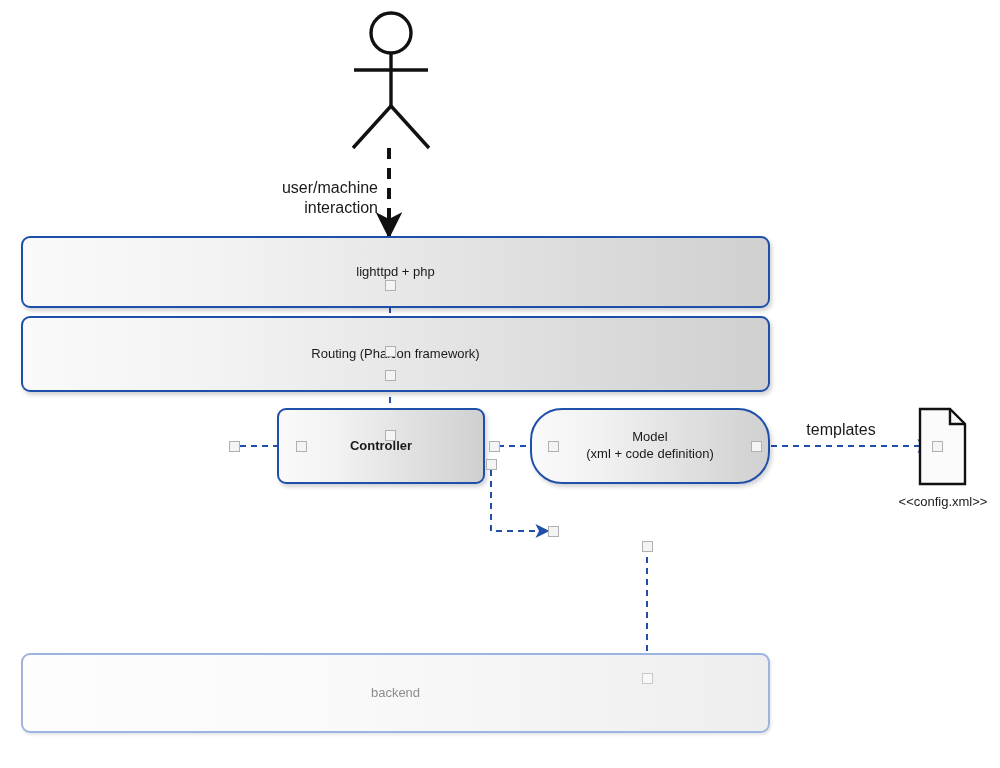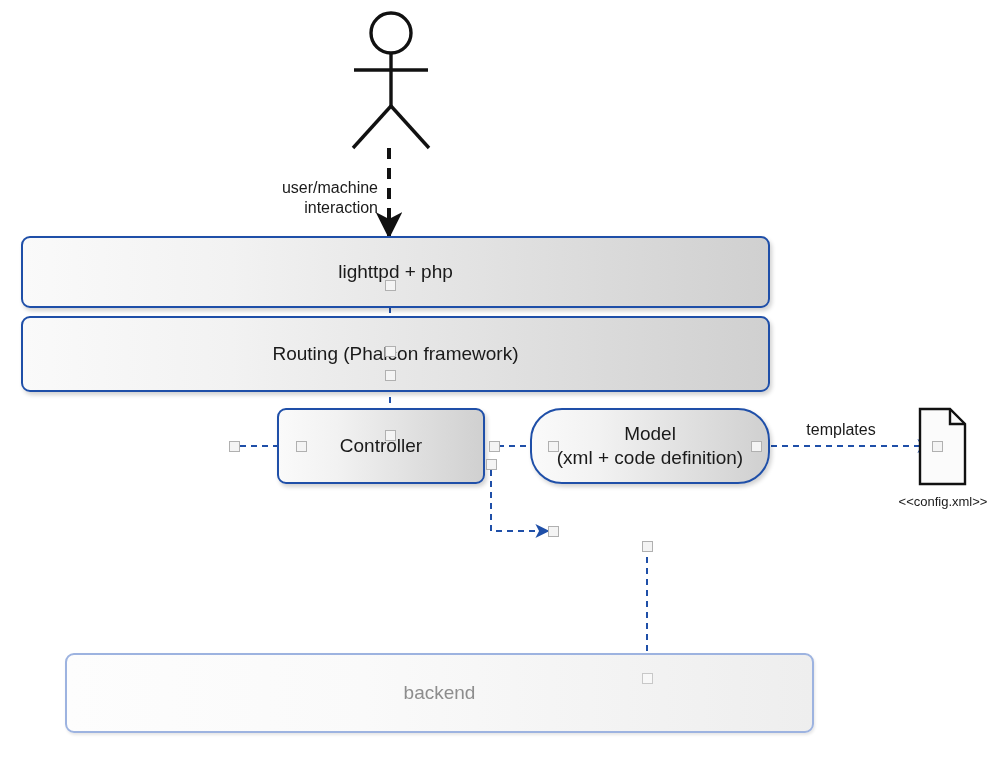--- a/index.html
+++ b/index.html
@@ -35,21 +35,21 @@
     border: 2px solid #1f4fa8;
     border-radius: 9px;
     background: linear-gradient(to right, #fafafa 0%, #f2f2f2 28%, #dedede 70%, #d0d0d0 100%);
     box-shadow: 2px 3px 4px rgba(0,0,0,0.18);
     display: flex;
     align-items: center;
     justify-content: center;
   }
   .node .label {
     text-align: center;
-    font-size: 19px;
+    font-size: 13px;
     line-height: 1.28;
     color: #1a1a1a;
     white-space: pre-line;
     pointer-events: none;
   }
   .node.faded {
     border-color: #9db3e0;
     background: linear-gradient(to right, #fdfdfd 0%, #fafafa 40%, #f2f2f2 80%, #eeeeee 100%);
     box-shadow: 1px 2px 3px rgba(0,0,0,0.10);
   }
@@ -171,39 +171,39 @@
   <div class="port" style="left:385px; top:280px;"></div>
 
   <div class="node" style="left:21px; top:316px; width:749px; height:76px;">
     <span class="label">Routing (Phalcon framework)</span>
   </div>
   <div class="port" style="left:385px; top:346px;"></div>
   <div class="port" style="left:385px; top:370px;"></div>
 
   <div class="port" style="left:229px; top:441px;"></div>
 
-  <div class="node" style="left:277px; top:408px; width:208px; height:76px;">
+  <div class="node" style="left:277px; top:408px; width:208px; height:76px;font-weight:bold;">
     <span class="label">Controller</span>
   </div>
   <div class="port" style="left:296px; top:441px;"></div>
   <div class="port" style="left:385px; top:430px;"></div>
   <div class="port" style="left:489px; top:441px;"></div>
   <div class="port" style="left:486px; top:459px;"></div>
 
   <div class="node" style="left:530px; top:408px; width:240px; height:76px;border-radius:32px;">
     <span class="label">Model
 (xml + code definition)</span>
   </div>
   <div class="port" style="left:548px; top:441px;"></div>
   <div class="port" style="left:751px; top:441px;"></div>
 
   <div class="port" style="left:548px; top:526px;"></div>
   <div class="port" style="left:642px; top:541px;"></div>
 
-  <div class="node faded" style="left:21px; top:653px; width:749px; height:80px;margin-left:44px;">
+  <div class="node faded" style="left:21px; top:653px; width:749px; height:80px;">
     <span class="label">backend</span>
   </div>
   <div class="port on-faded" style="left:642px; top:673px;"></div>
 
   <svg class="artifact" style="left:918px; top:407px;" width="50" height="80" viewBox="0 0 50 80" xmlns="http://www.w3.org/2000/svg">
     <g>
       <path d="M 2 2 L 32 2 L 47 17 L 47 77 L 2 77 Z" fill="#fbfbfb" stroke="#111111" stroke-width="2.4" stroke-linejoin="miter"></path>
       <path d="M 32 2 L 32 17 L 47 17" fill="none" stroke="#111111" stroke-width="2.4" stroke-linejoin="miter"></path>
     </g>
   </svg>

